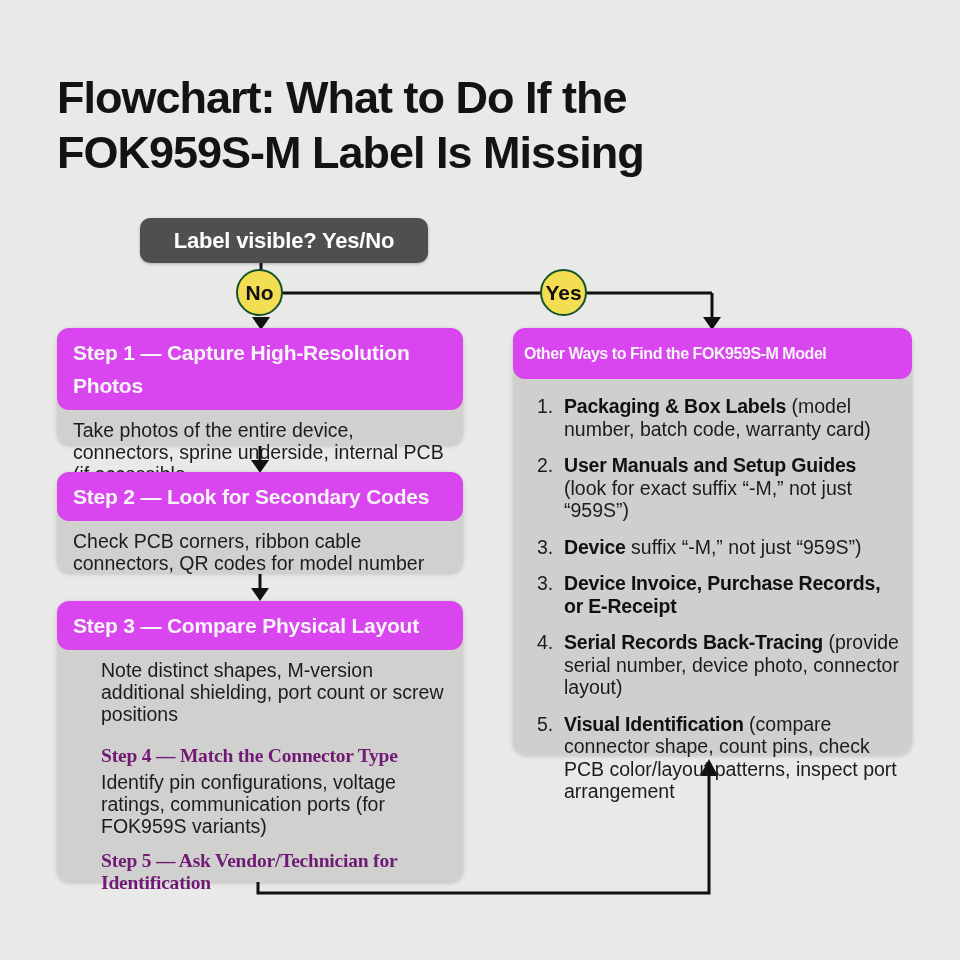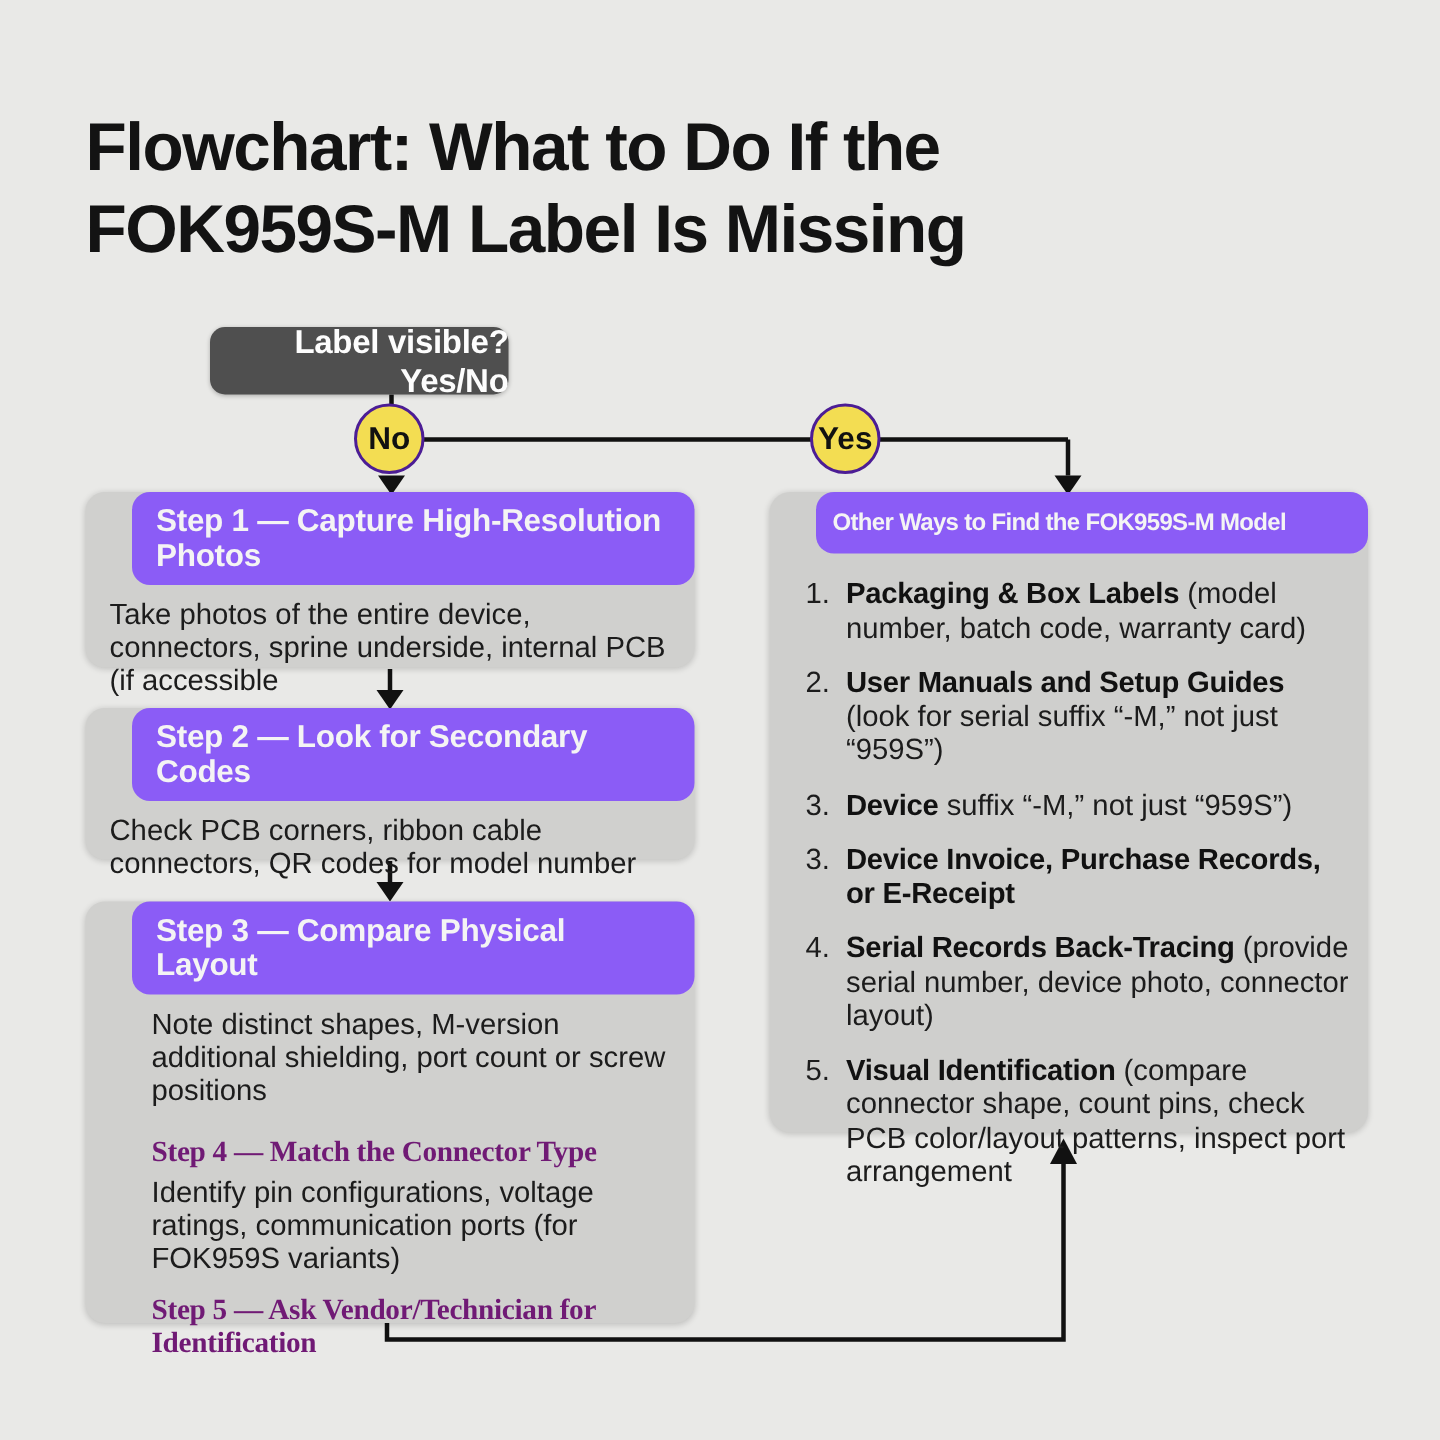--- a/index.html
+++ b/index.html
@@ -14,52 +14,52 @@
   .title {
     position:absolute; left:57px; top:70px; width:740px;
     margin:0;
     font-size:45px; line-height:1.23; font-weight:bold;
     letter-spacing:-1px; color:#131313;
     z-index:2;
   }
   .connectors { position:absolute; left:0; top:0; z-index:1; pointer-events:none; }
 
   .decision {
-    position:absolute; left:140px; top:218px; width:199px; height:45px;
+    position:absolute; left:140px; top:218px; width:288px; height:45px;
     background:#4f4f4f; border-radius:10px;
     color:#fdfdfd; font-weight:bold; font-size:22px; letter-spacing:-0.2px;
     display:flex; align-items:center; justify-content:center;
     z-index:2; box-shadow:0 1px 3px rgba(0,0,0,0.25);text-align:right;
   }
   .badge {
     position:absolute; width:47px; height:47px; box-sizing:border-box;
     border-radius:50%;
-    background:#f3dd52; border:2px solid #4c1d95;
+    background:#f3dd52; border:2px solid #14532d;
     display:flex; align-items:center; justify-content:center;
     font-weight:bold; font-size:21px; color:#111;
     z-index:3;
   }
   .badge-no  { left:236px; top:269px; }
   .badge-yes { left:540px; top:269px; }
 
   .stepbox {
     position:absolute; left:57px; width:406px;
     background:#d0d0ce; border-radius:13px;
     z-index:2; box-shadow:0 1px 4px rgba(0,0,0,0.18);
     box-sizing:border-box;
   }
   .box-step1 { top:328px; height:117px; }
   .box-step2 { top:472px; height:101px; }
   .box-step3 { top:601px; height:281px; }
 
   .stephead {
-    background:#8b5cf6; border-radius:12px;
-    color:#f4f4f4; font-weight:bold; font-size:21px; line-height:23px;
+    background:#d946ef; border-radius:12px;
+    color:#f4f4f4; font-weight:bold; font-size:21px; line-height:33px;
     letter-spacing:-0.2px;
-    padding:8px 16px; box-sizing:border-box;margin-left:31px;
+    padding:8px 16px; box-sizing:border-box;
   }
   .stepbody {
     font-size:19.5px; line-height:22px; color:#1c1c1c;
     padding:9px 16px 0 16px;
   }
   .multi { padding:5px 16px 0 16px; font-size:19.5px; line-height:22px;margin-left:28px; }
   .multi p { margin:0; }
   .p-gap   { margin-top:4px !important; }
   .subhead { font-weight:bold; color:#701a75; margin-top:20px !important; letter-spacing:-0.2px;font-family:Liberation Serif, serif; }
   .subhead-5 { margin-top:13px !important; }
@@ -132,21 +132,21 @@
 
 <div class="rightbox">
   <div class="stephead">Other Ways to Find the FOK959S-M Model</div>
   <ul class="rightlist">
     <li>
       <span class="num">1.</span>
       <span class="itemtext"><b>Packaging &amp; Box Labels</b><span> (model number, batch code, warranty card)</span></span>
     </li>
     <li>
       <span class="num">2.</span>
-      <span class="itemtext"><b>User Manuals and Setup Guides</b><span> (look for serial suffix “-M,” not just “959S”)</span></span>
+      <span class="itemtext"><b>User Manuals and Setup Guides</b><span> (look for exact suffix “-M,” not just “959S”)</span></span>
     </li>
     <li>
       <span class="num">3.</span>
       <span class="itemtext"><b>Device</b><span> suffix “-M,” not just “959S”)</span></span>
     </li>
     <li>
       <span class="num">3.</span>
       <span class="itemtext"><b>Device Invoice, Purchase Records, or E-Receipt</b><span></span></span>
     </li>
     <li>

